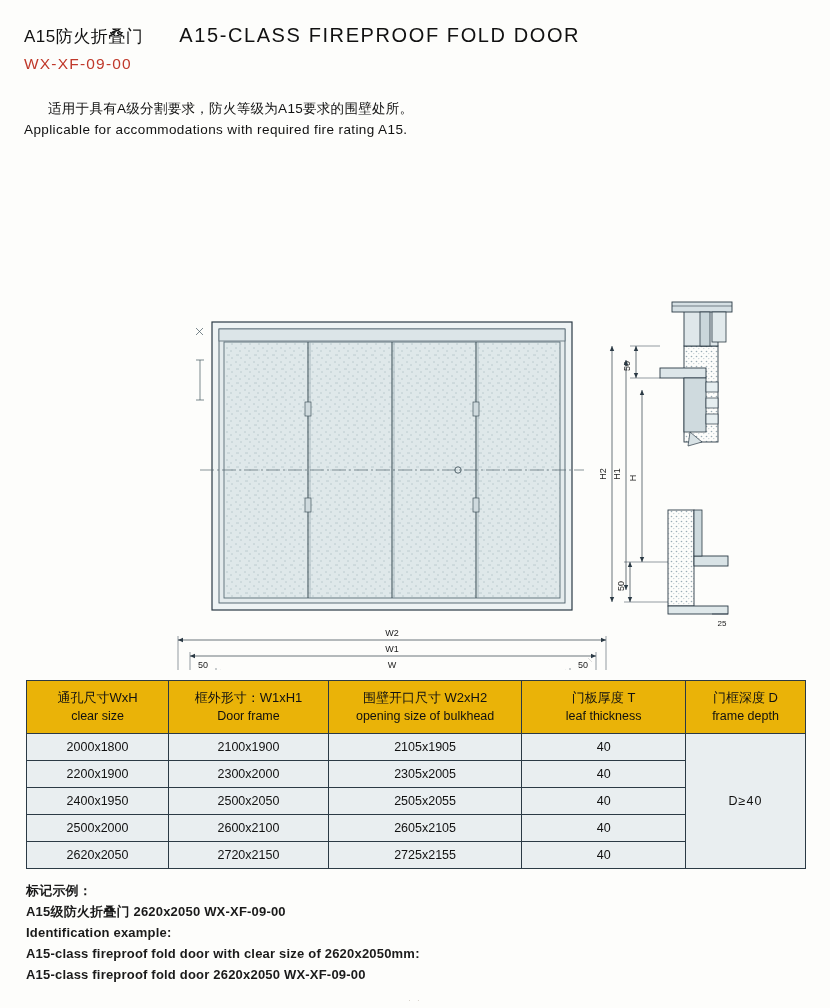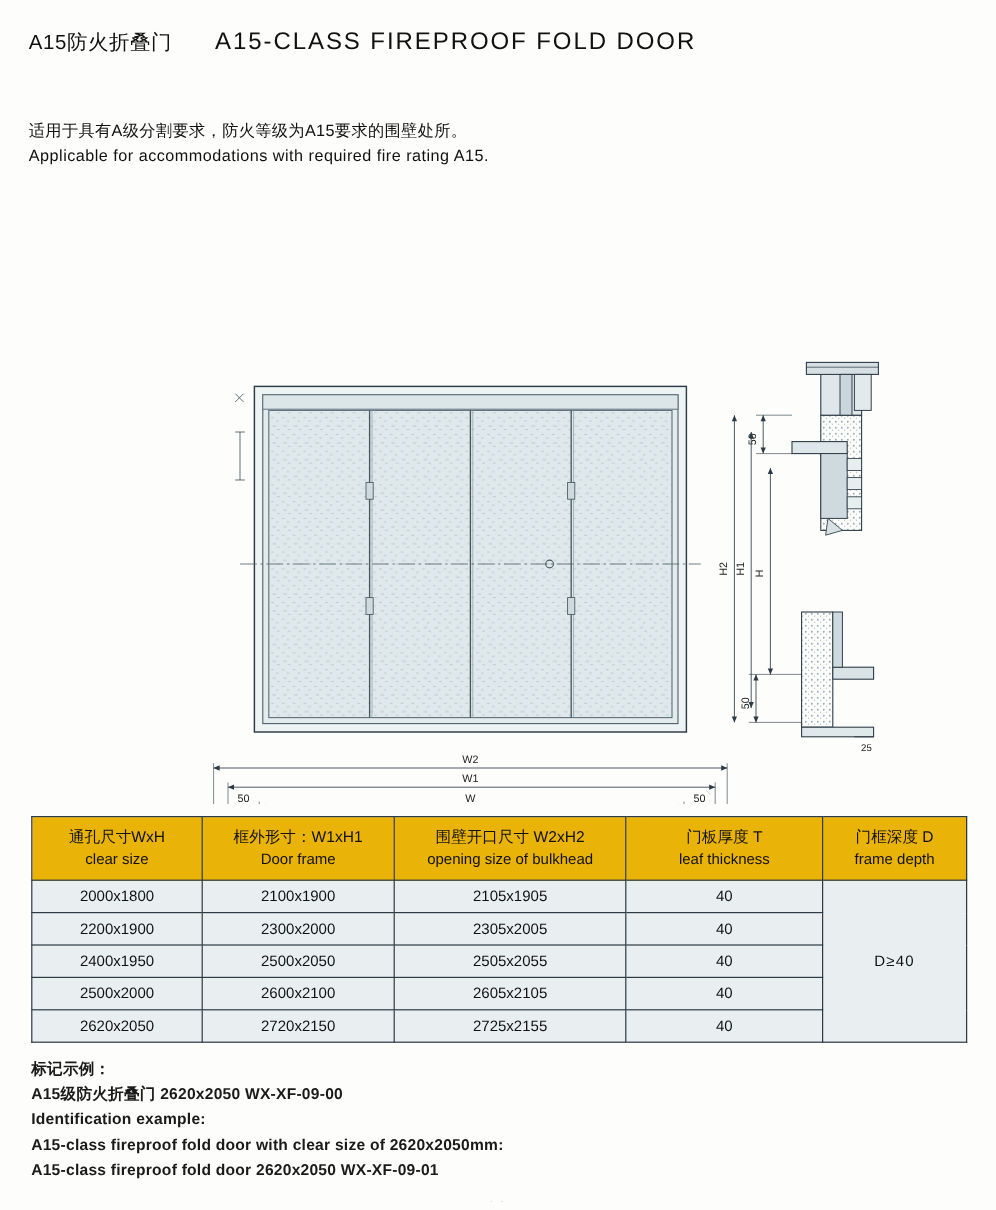--- a/index.html
+++ b/index.html
@@ -54,20 +54,21 @@
   .desc {
     position: absolute;
     top: 100px;
     left: 24px;
     right: 24px;
   }
   .desc-cn {
     font-size: 13.5px;
     letter-spacing: 0.3px;
     color: #111;
+    margin-left: 24px;
   }
   .desc-en {
     margin-top: 4px;
     font-size: 13.5px;
     letter-spacing: 0.4px;
     color: #111;
   }
 
   
   .drawing {
@@ -149,20 +150,21 @@
 </head>
 <body>
 
 <div class="page">
 
   <div class="header">
     <div class="title-row">
       <div class="title-cn">A15防火折叠门</div>
       <div class="title-en">A15-CLASS FIREPROOF FOLD DOOR</div>
     </div>
+    <div class="code">WX-XF-09-00</div>
   </div>
 
   <div class="desc">
     <div class="desc-cn">适用于具有A级分割要求，防火等级为A15要求的围壁处所。</div>
     <div class="desc-en">Applicable for accommodations with required fire rating A15.</div>
   </div>
 
   <div class="drawing">
     <svg width="830" height="520" viewBox="0 0 830 520" xmlns="http://www.w3.org/2000/svg">
       <defs>
@@ -400,17 +402,17 @@
         </tr>
       </tbody>
     </table>
   </div>
 
   <div class="notes">
     <div>标记示例：</div>
     <div>A15级防火折叠门  2620x2050  WX-XF-09-00</div>
     <div>Identification example:</div>
     <div>A15-class fireproof fold door with clear size of 2620x2050mm:</div>
-    <div>A15-class fireproof fold door 2620x2050  WX-XF-09-01</div>
+    <div>A15-class fireproof fold door 2620x2050  WX-XF-09-00</div>
   </div>
 
   <div class="pagemark">·   ·</div>
 </div>
 
 </body></html>

